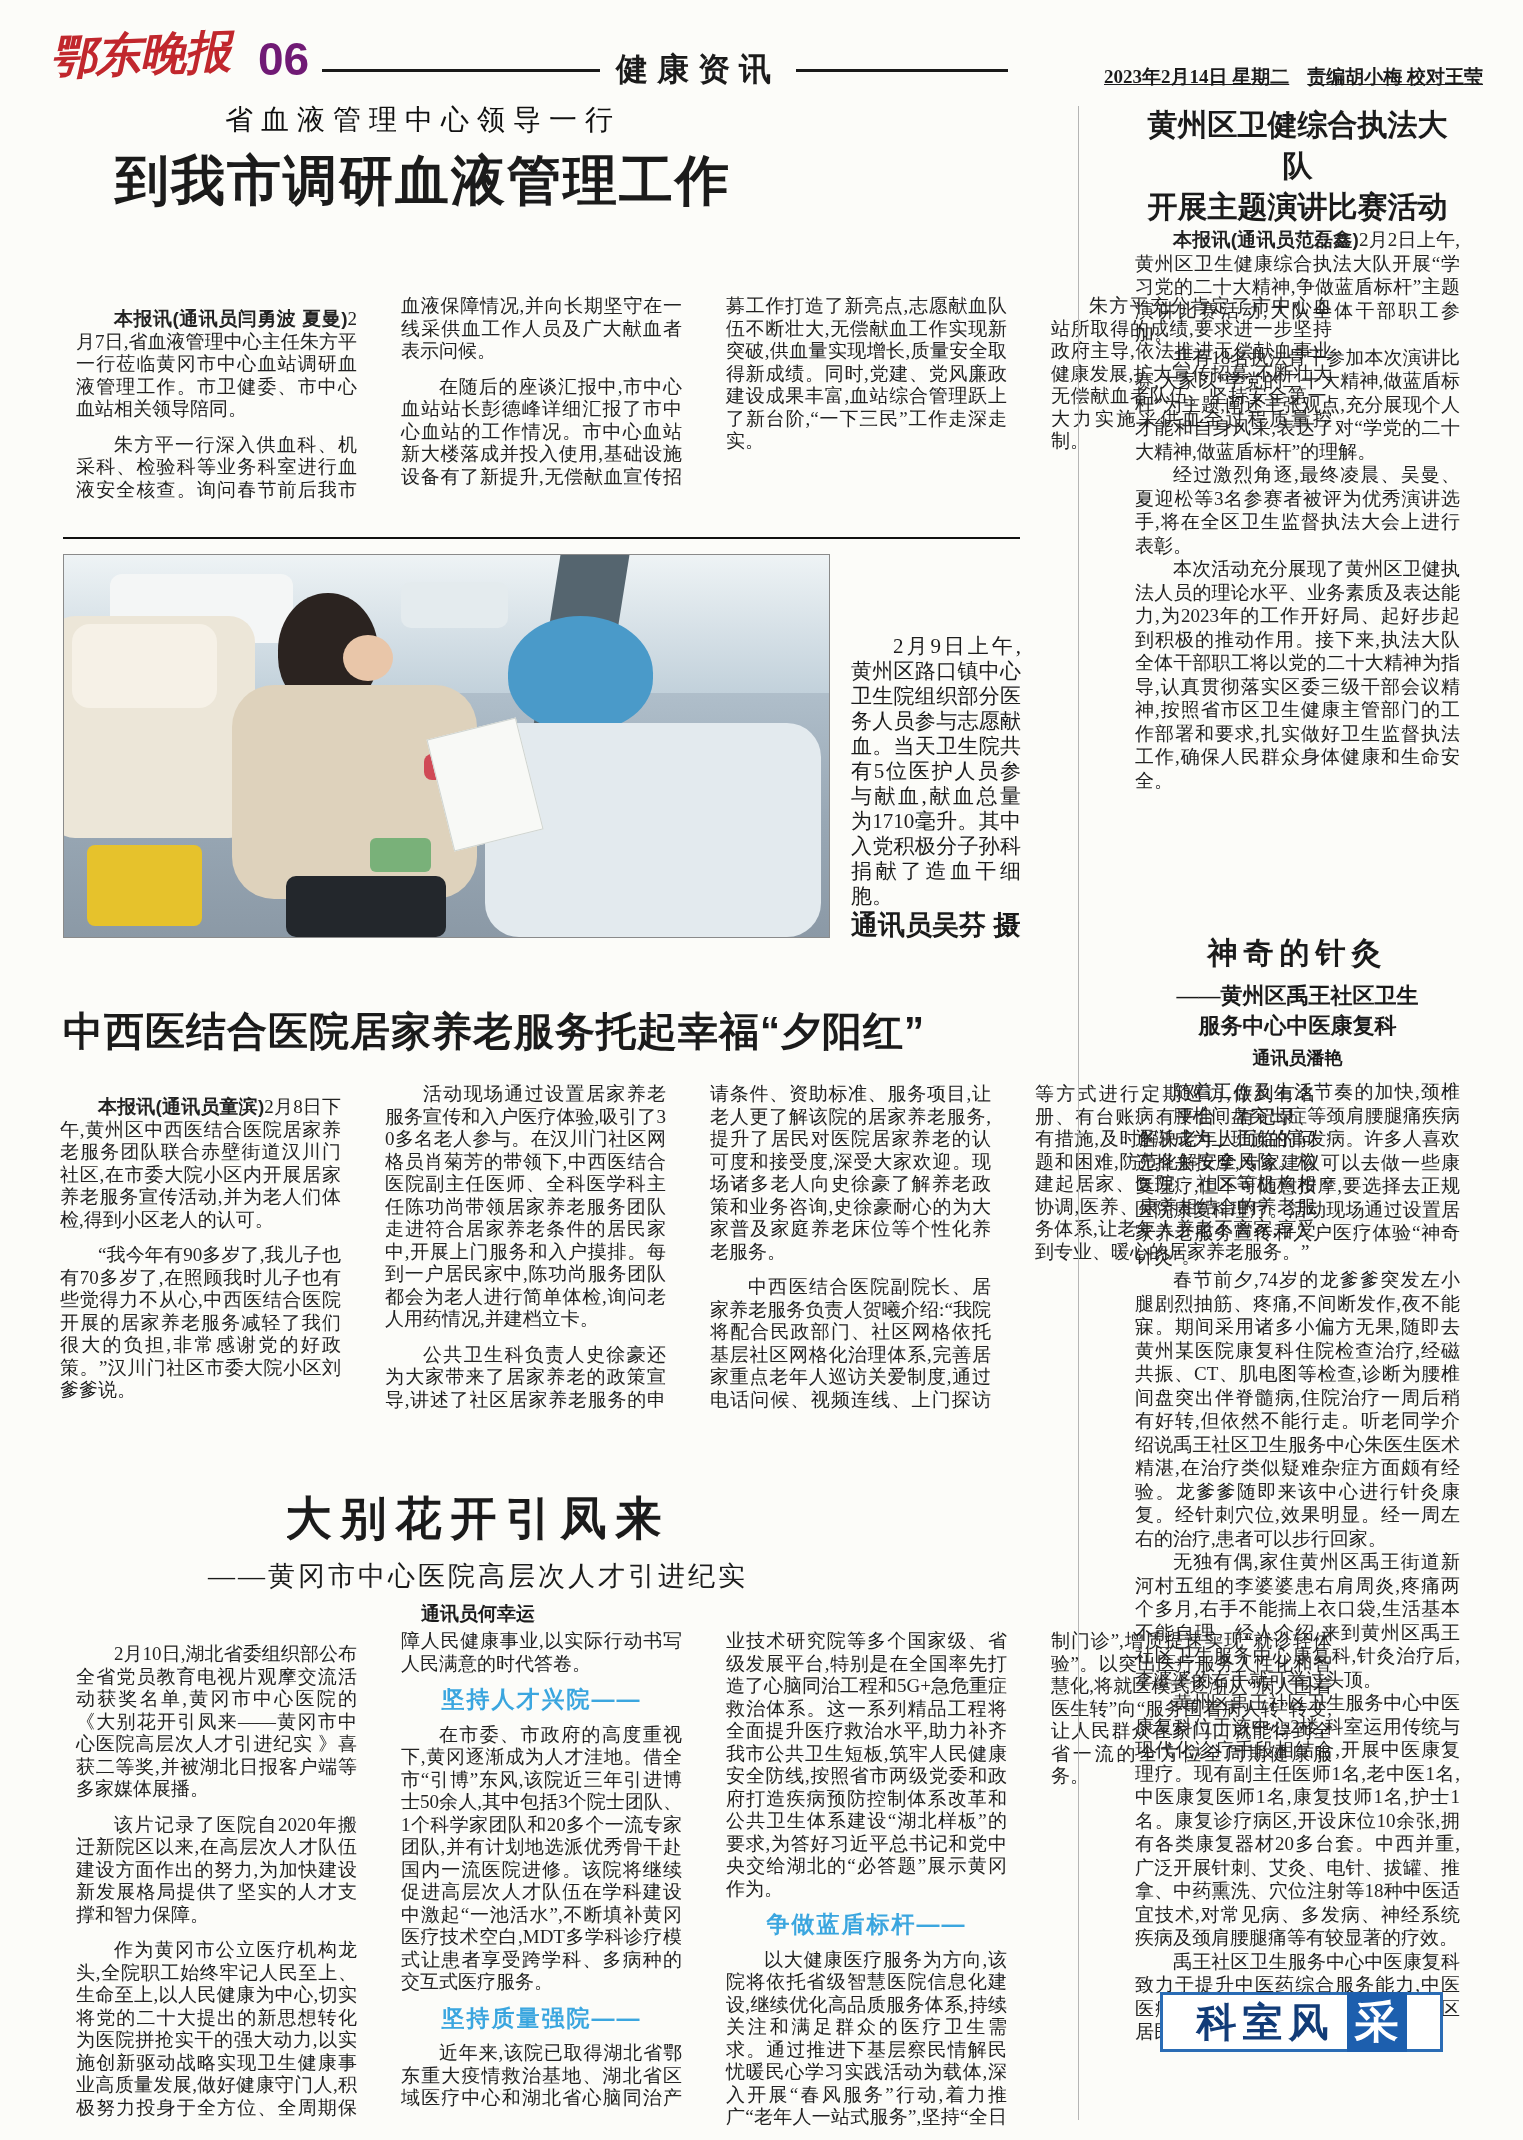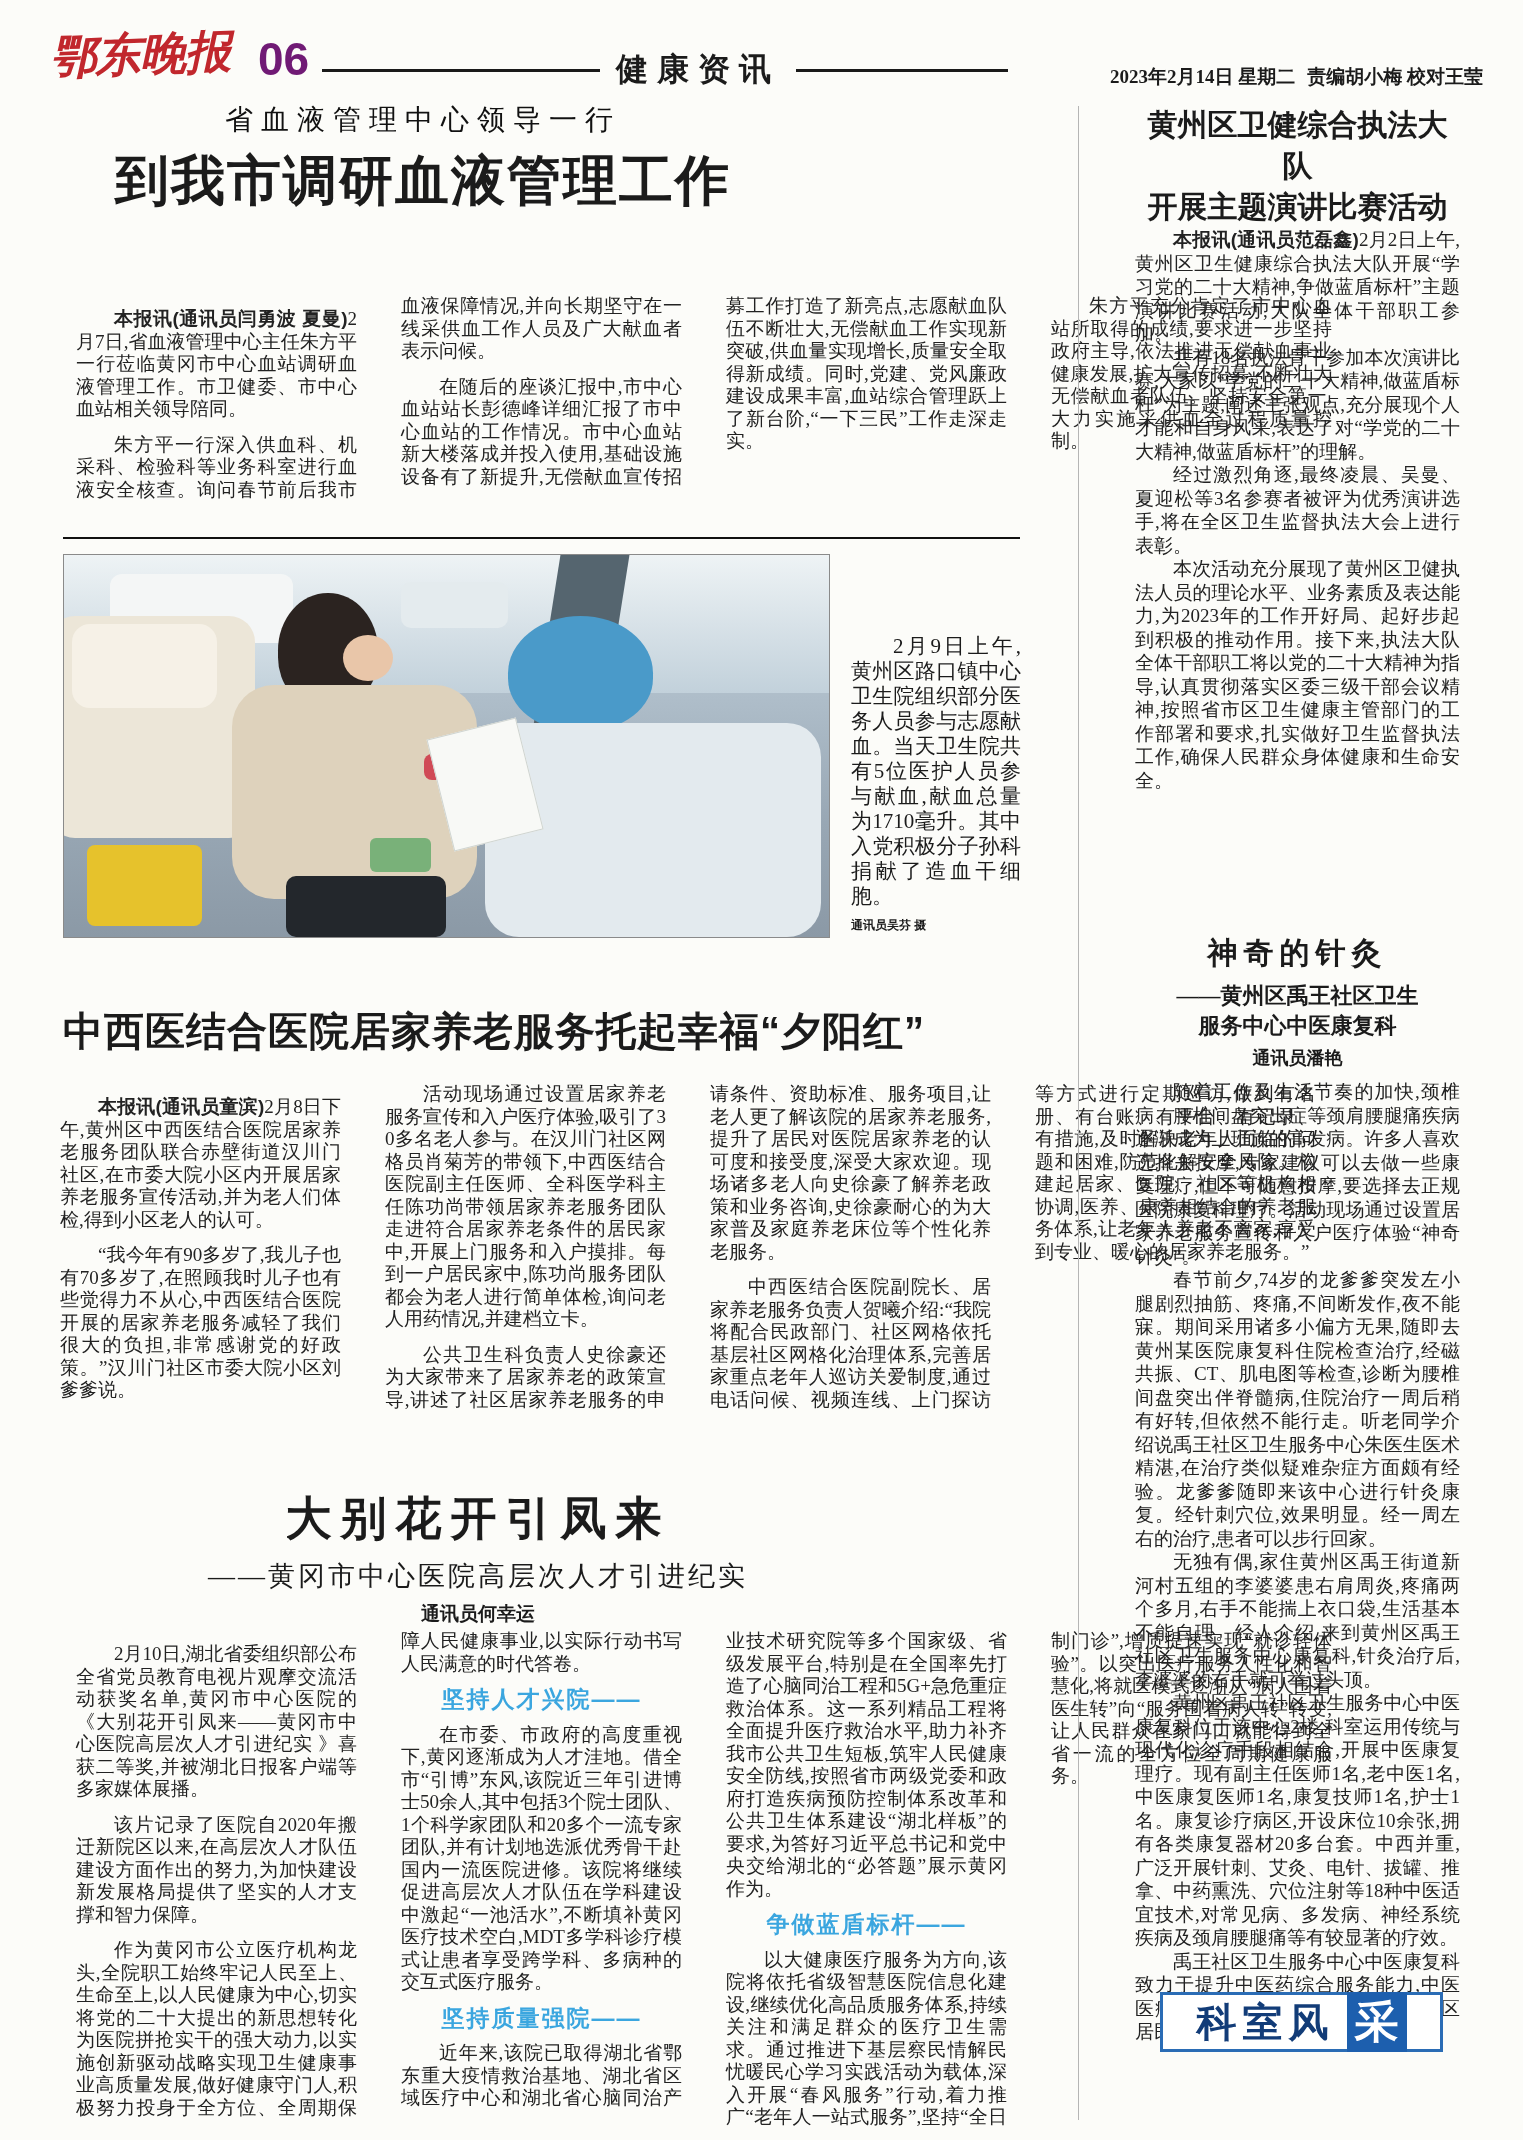--- a/index.html
+++ b/index.html
@@ -11,21 +11,21 @@
   
   .header{position:absolute;left:40px;top:20px;width:1443px;height:80px;}
   .masthead{position:absolute;left:10px;top:4px;font-size:46px;font-weight:bold;font-style:italic;
             color:#c1272d;letter-spacing:-1px;transform:rotate(-2deg);font-family:"Liberation Serif",serif;}
   .pagenum{position:absolute;left:218px;top:12px;font-size:46px;font-weight:bold;
            font-family:"Liberation Sans",sans-serif;color:#701a75;}
   .head-center{position:absolute;left:282px;top:28px;width:772px;display:flex;align-items:center;gap:16px;}
   .head-rule{border-top:3px solid #1a1a1a;height:0;}
   .head-rule.l{width:278px;} .head-rule.r{width:212px;}
   .section-title{font-size:32px;font-weight:900;letter-spacing:9px;font-family:"Liberation Sans",sans-serif;white-space:nowrap;}
-  .head-meta{position:absolute;right:0;top:44px;display:flex;gap:12px;font-size:19px;align-items:baseline;}
+  .head-meta{position:absolute;right:0;top:44px;display:flex;gap:18px;font-size:19px;align-items:baseline;text-decoration:underline;}
   .head-meta .d{font-weight:bold;}
   .head-meta .e{font-weight:bold;}
 
   
   .col3{column-count:3;column-gap:18px;column-fill:auto;}
   .bodytext{font-size:19px;line-height:22.5px;text-align:justify;word-break:break-all;color:#222;}
   .bodytext p{margin:13px;text-indent:2em;}
   .lead{font-weight:bold;font-family:"Liberation Sans",sans-serif;}
 
   
@@ -53,21 +53,21 @@
   .ph-cuff{left:47%;top:52%;width:7%;height:7%;background:#d04a56;border-radius:8px;}
   .ph-cap{left:58%;top:16%;width:19%;height:30%;background:#4a9ac9;border-radius:50% 50% 46% 46%;}
   .ph-gown{left:55%;top:44%;width:44%;height:56%;background:#e3eaee;border-radius:34px;}
   .ph-clipboard{left:49%;top:45%;width:12%;height:30%;background:#f8f9f6;border:1px solid #cfd4d0;transform:rotate(-14deg);}
   .ph-bucket{left:3%;top:76%;width:15%;height:21%;background:#e6c22c;border-radius:8px;}
   .ph-green{left:40%;top:74%;width:8%;height:9%;background:#79b179;border-radius:6px;}
 
   .caption{position:absolute;left:851px;top:554px;width:170px;height:384px;padding-top:80px;
            font-size:21px;line-height:25px;text-align:justify;word-break:break-all;}
   .caption .cap-ind{text-indent:2em;margin:0;}
-  .cap-credit{margin-top:4px;font-weight:bold;font-family:"Liberation Sans",sans-serif;font-size:12px;text-indent:0;}
+  .cap-credit{margin-top:4px;font-weight:bold;font-family:"Liberation Sans",sans-serif;font-size:27px;text-indent:0;}
 
   
   .a2-head{position:absolute;left:63px;top:1004px;width:957px;text-align:left;font-size:40px;
            font-weight:800;letter-spacing:1px;font-family:"Liberation Sans",sans-serif;white-space:nowrap;}
   .a2-body{position:absolute;left:47px;top:1083px;width:957px;height:348px;}
 
   
   .a3-head{position:absolute;left:63px;top:1488px;width:830px;text-align:center;}
   .a3-title{font-size:46px;font-weight:900;letter-spacing:9px;font-family:"Liberation Sans",sans-serif;}
   .a3-sub{font-size:27px;margin-top:8px;letter-spacing:3px;}

